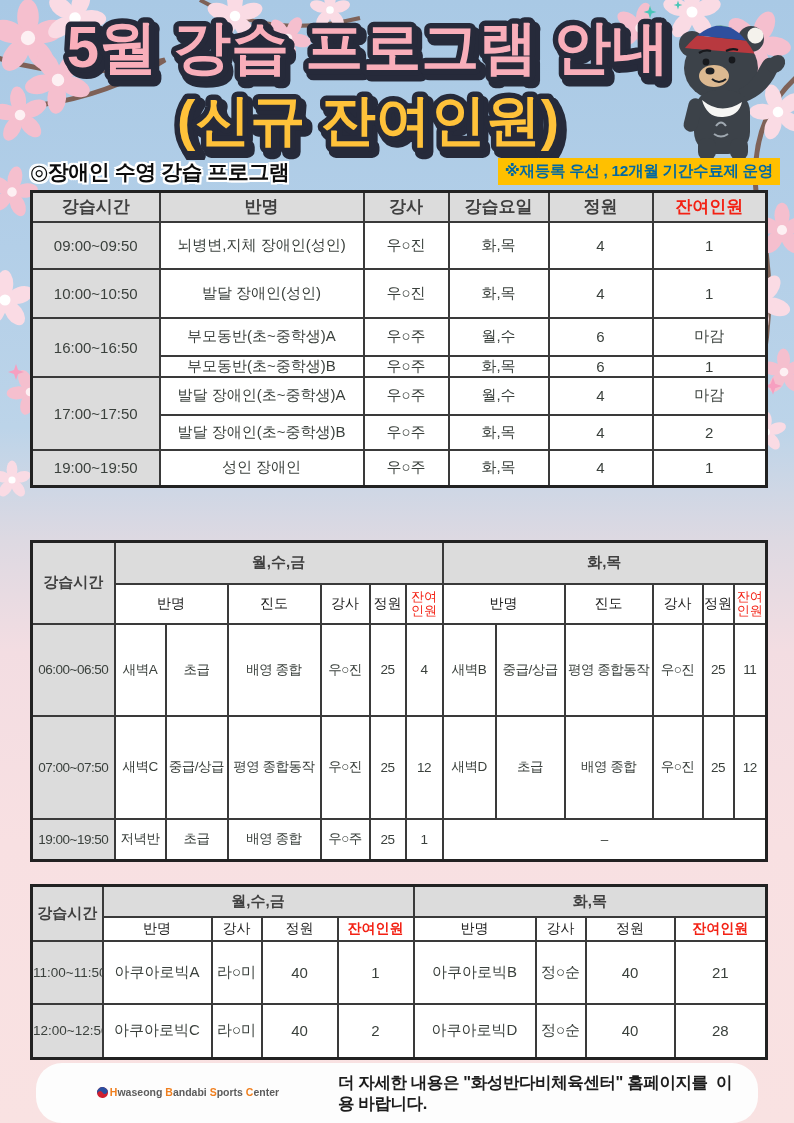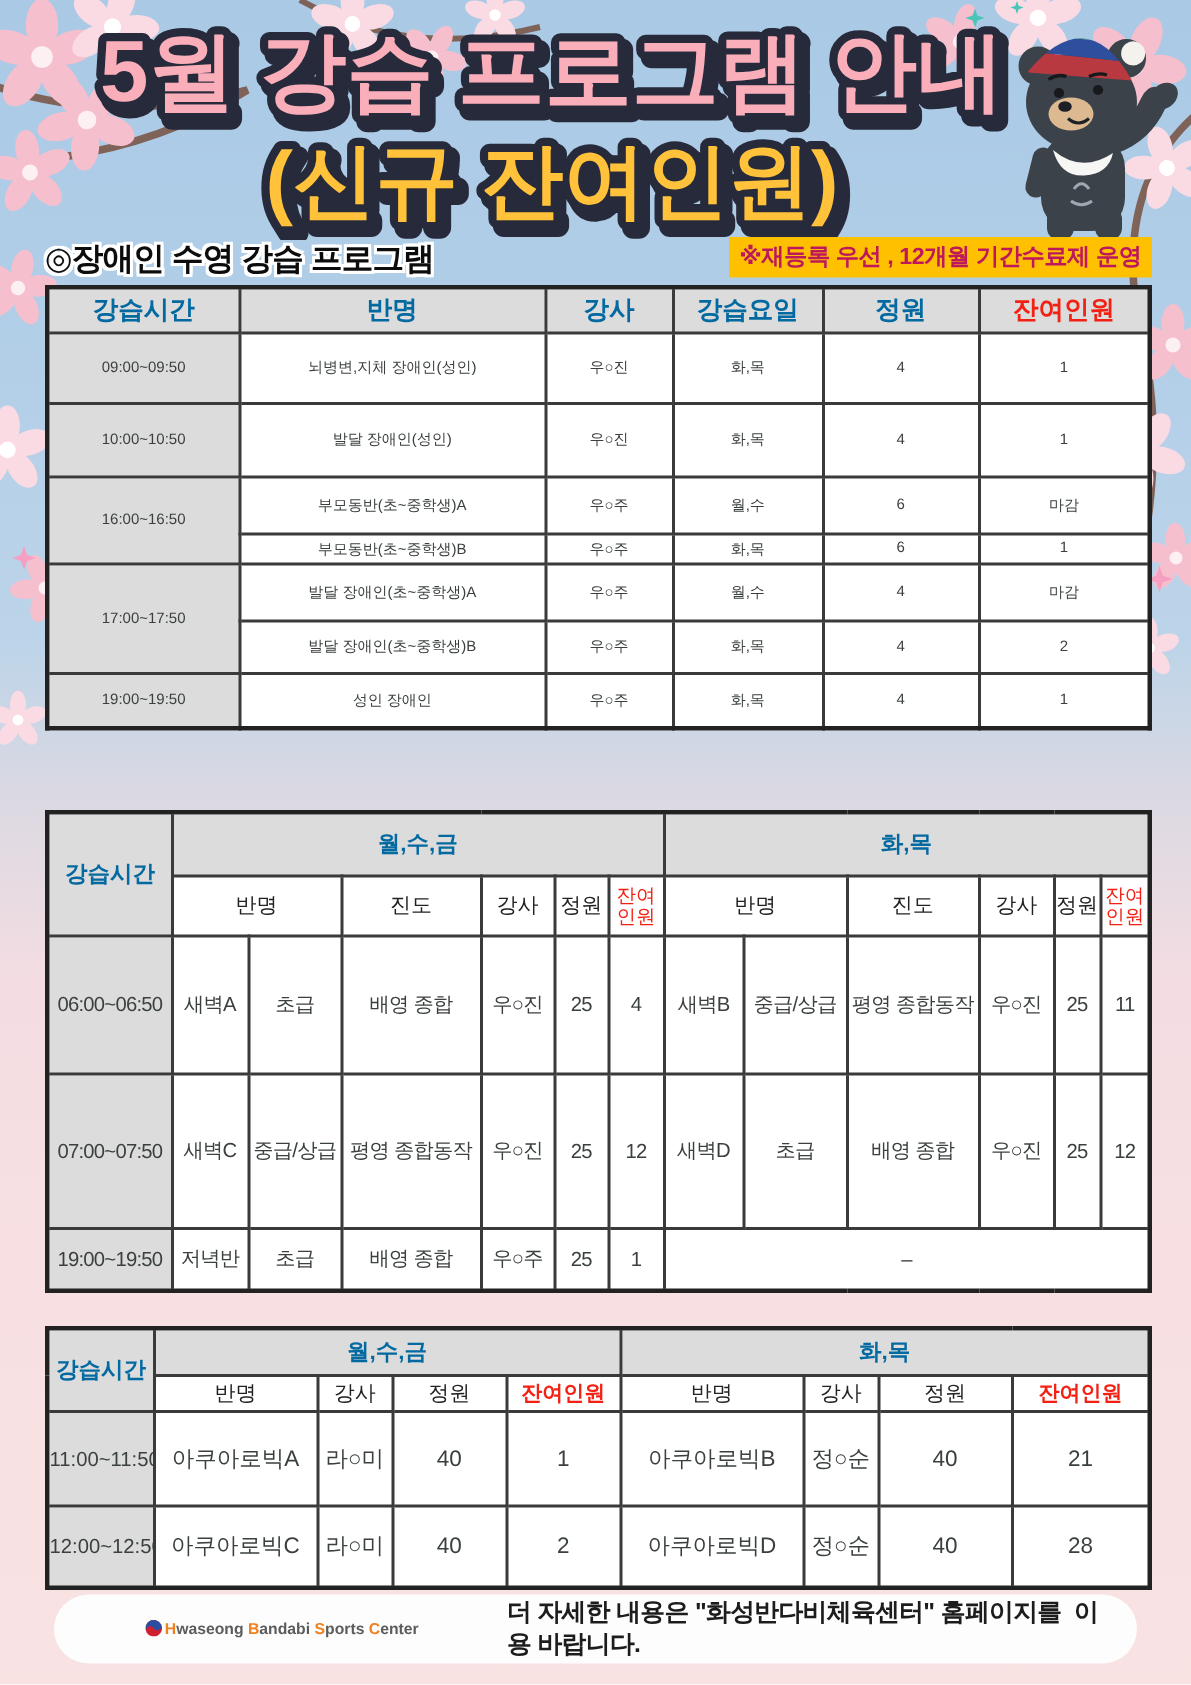--- a/index.html
+++ b/index.html
@@ -7,50 +7,50 @@
     font-family:"Liberation Sans","DejaVu Sans",sans-serif;
     background:linear-gradient(180deg,#a9c9e5 0%,#b3cfe8 22%,#bcd4e9 38%,#ddd9e2 48%,#f3dde2 58%,#f8e0e2 75%,#f9e2e2 100%);}
   svg{display:block}
   .deco{position:absolute;left:0;top:0;pointer-events:none}
 
   .title-wrap{position:absolute;left:28px;top:4px;text-align:center;}
   .mascot{position:absolute;left:650px;top:8px;}
 
   .sec-title{position:absolute;font-size:21px;font-weight:900;color:#0c0c0c;letter-spacing:-0.5px;
     text-shadow:-2px -2px 0 #fff,2px -2px 0 #fff,-2px 2px 0 #fff,2px 2px 0 #fff,-2px 0 0 #fff,2px 0 0 #fff,0 -2px 0 #fff,0 2px 0 #fff;}
-  .notice{position:absolute;right:26px;top:158px;background:#ffc000;color:#be185d;
+  .notice{position:absolute;right:14px;top:158px;background:#ffc000;color:#0369a1;
     font-size:15.5px;font-weight:bold;padding:3px 7px;letter-spacing:-0.3px;}
 
   table.t{position:absolute;left:30px;width:735px;border-collapse:collapse;table-layout:fixed;
     background:#fff;border:3px solid #222;}
   table.t th,table.t td{border:2px solid #3a3a3a;text-align:center;vertical-align:middle;padding:0;overflow:hidden;}
   .gray{background:#dcdcdc;}
-  .grn{color:#0369a1;font-weight:bold;}
+  .grn{color:#404040;font-weight:bold;}
   .red{color:#f32114;}
   .t1{top:190px;}
   .t1 th{font-size:17px;}
-  .t1 td{font-size:10px;color:#3a403c;}
+  .t1 td{font-size:15px;color:#3a403c;}
   .t1 tr.hr{height:30px}.t1 tr.r0{height:47px}.t1 tr.r1{height:49px}.t1 tr.r2{height:38px}
   .t1 tr.r3{height:20px}.t1 tr.r4{height:38px}.t1 tr.r5{height:35px}.t1 tr.r6{height:37px}
 
   .t2{top:540px;}
   .t2 th{font-size:15px;}
   .t2 th.sub{font-size:14px;font-weight:normal;color:#222;}
   .t2 th.sub.red{color:#f32114;line-height:1.05;word-break:break-all;font-size:13px;}
   .t2 td{font-size:13.5px;color:#3a403c;letter-spacing:-0.5px;}
   .t2 tr.h1{height:42px}.t2 tr.h2{height:40px}.t2 tr.r0{height:92px}.t2 tr.r1{height:103px}.t2 tr.r2{height:42px}
 
   .t3{top:884px;}
   .t3 th{font-size:15px;}
   .t3 th.sub{font-size:14px;font-weight:normal;color:#222;}
   .t3 th.sub.red{color:#f32114;font-weight:bold;}
   .t3 td{font-size:15px;color:#3a403c;}
   .t3 tr.h1{height:31px}.t3 tr.h2{height:24px}.t3 tr.r0{height:63px}.t3 tr.r1{height:55px}
 
-  .footer{position:absolute;left:36px;top:1063px;width:722px;height:46px;background:#fdfdfd;
+  .footer{position:absolute;left:36px;top:1063px;width:722px;height:60px;background:#fdfdfd;
     border-radius:26px;display:flex;align-items:center;padding:0 18px;box-sizing:border-box;gap:16px;}
   .logo-block{width:268px;text-align:center;line-height:1.05;}
   .logo-en{font-size:10.5px;font-weight:bold;white-space:nowrap;}
   .seg-o{color:#f07f1e;}
   .seg-g{color:#5c5c5c;}
   .logo-kr{font-size:25px;font-weight:900;color:#0e0e0e;letter-spacing:1.5px;}
   .info-block{flex:1;line-height:1.25;}
   .info-line{font-size:16.5px;font-weight:bold;color:#1c1c1c;white-space:pre-wrap;letter-spacing:-0.4px;}
   .phone-line{font-size:17.5px;font-weight:bold;color:#1c1c1c;}
   .taegeuk{display:inline-block;vertical-align:-2px;margin-right:2px;}

